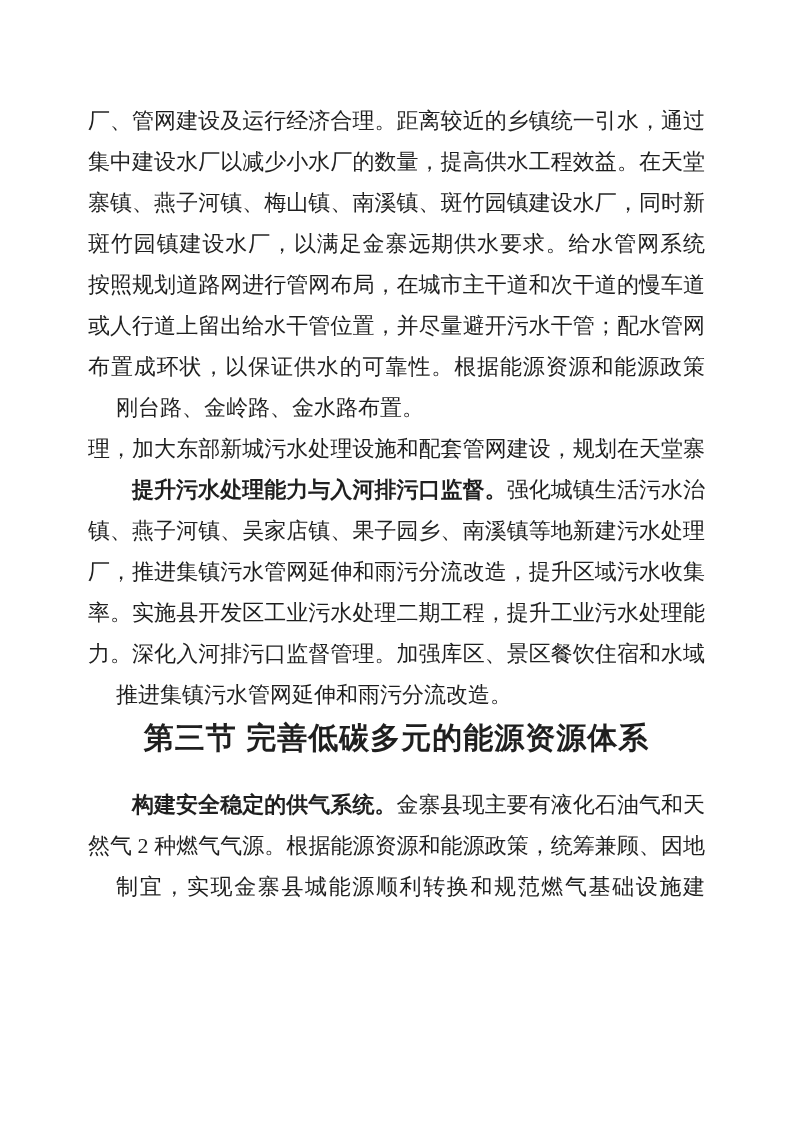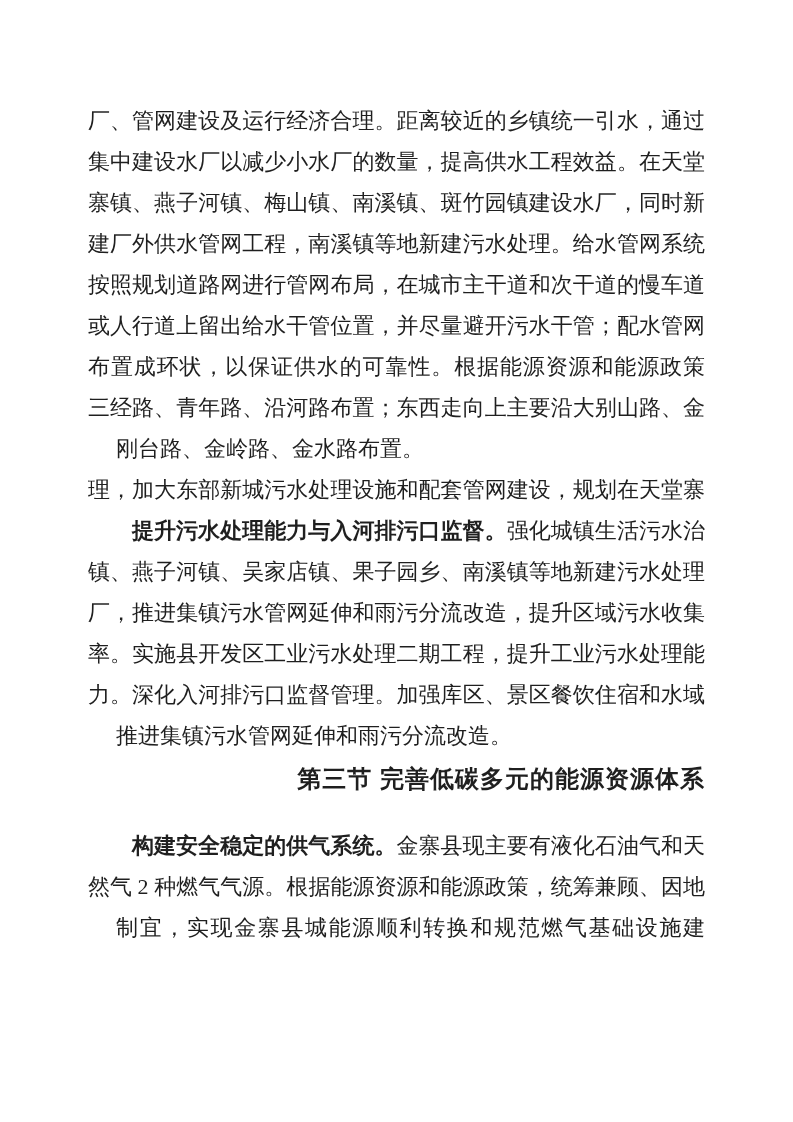--- a/index.html
+++ b/index.html
@@ -37,25 +37,25 @@
   }
   .line.indent {
     padding-left: 44px;
   }
   .lead {
     font-weight: bold;
   }
   .heading {
     font-family: "Liberation Sans", sans-serif;
     font-weight: bold;
-    font-size: 24px;
+    font-size: 30px;
     line-height: 41px;
     height: 67px;
     padding-top: 2px;
-    text-align: right;
+    text-align: center;
     letter-spacing: 1px;
   }
   .pageno {
     position: absolute;
     top: 1036px;
     left: 0;
     width: 100%;
     text-align: center;
     font-size: 15px;
     color: #7f1d1d;
@@ -63,25 +63,24 @@
 </style>
 </head>
 <body>
 
 <div class="page">
   <div class="content">
     <div>
         <div class="line"><span>厂、管网建设及运行经济合理。距离较近的乡镇统一引水，通过</span></div>
         <div class="line"><span>集中建设水厂以减少小水厂的数量，提高供水工程效益。在天堂</span></div>
         <div class="line"><span>寨镇、燕子河镇、梅山镇、南溪镇、斑竹园镇建设水厂，同时新</span></div>
-        <div class="line"><span>建厂外供水管网工程，南溪镇等地新建污水处理。给水管网系统</span></div>
+        <div class="line"><span>斑竹园镇建设水厂，以满足金寨远期供水要求。给水管网系统</span></div>
         <div class="line"><span>按照规划道路网进行管网布局，在城市主干道和次干道的慢车道</span></div>
         <div class="line"><span>或人行道上留出给水干管位置，并尽量避开污水干管；配水管网</span></div>
         <div class="line"><span>布置成环状，以保证供水的可靠性。根据能源资源和能源政策</span></div>
-        <div class="line"><span>三经路、青年路、沿河路布置；东西走向上主要沿大别山路、金</span></div>
         <div class="line last"><span>刚台路、金岭路、金水路布置。</span></div>
       </div>
     <div>
         <div class="line"><span>理，加大东部新城污水处理设施和配套管网建设，规划在天堂寨</span></div>
         <div class="line indent"><span class="lead">提升污水处理能力与入河排污口监督。</span><span>强化城镇生活污水治</span></div>
         <div class="line"><span>镇、燕子河镇、吴家店镇、果子园乡、南溪镇等地新建污水处理</span></div>
         <div class="line"><span>厂，推进集镇污水管网延伸和雨污分流改造，提升区域污水收集</span></div>
         <div class="line"><span>率。实施县开发区工业污水处理二期工程，提升工业污水处理能</span></div>
         <div class="line"><span>力。深化入河排污口监督管理。加强库区、景区餐饮住宿和水域</span></div>
         <div class="line last"><span>推进集镇污水管网延伸和雨污分流改造。</span></div>

